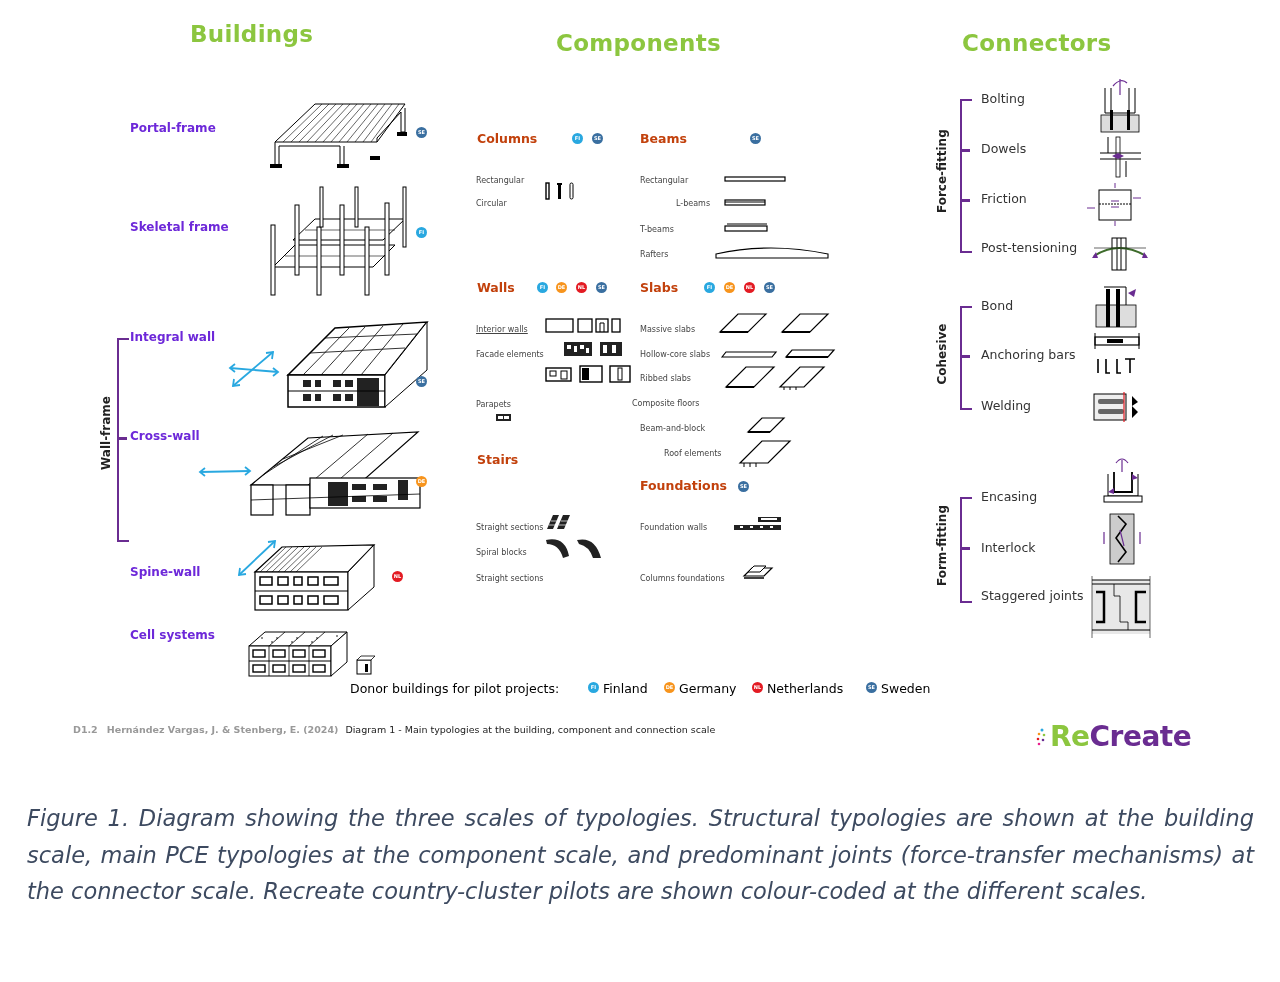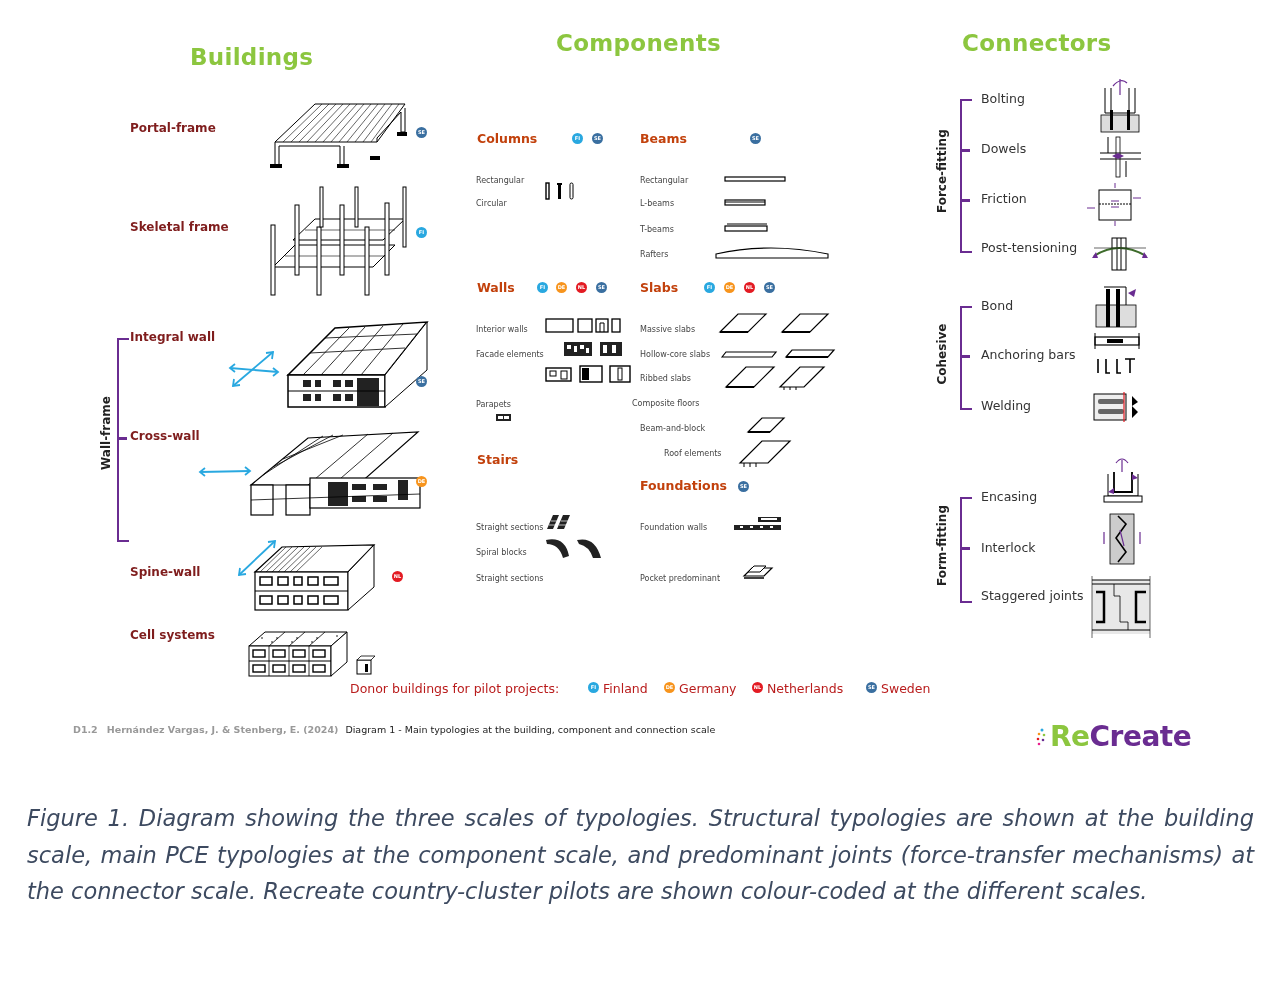--- a/index.html
+++ b/index.html
@@ -1,35 +1,35 @@
 <!DOCTYPE html>
 <html><head>
 <meta charset="utf-8">
 <style>
   html,body{margin:0;padding:0;background:#fff;}
   body{width:1280px;height:982px;position:relative;overflow:hidden;font-family:"DejaVu Sans",sans-serif;color:#111;}
   .sec-title{position:absolute;font-family:"DejaVu Sans",sans-serif;font-weight:bold;font-size:23px;color:#8cc63f;letter-spacing:0.3px;}
-  .bl{position:absolute;font-size:12px;font-weight:bold;color:#7f1d1d;white-space:nowrap;}
+  .bl{position:absolute;font-size:12px;font-weight:bold;color:#6d28d9;white-space:nowrap;}
   .ch{position:absolute;font-size:12.5px;font-weight:bold;color:#c2410c;white-space:nowrap;}
   .cl{position:absolute;font-size:8px;color:#444;white-space:nowrap;}
   .kl{position:absolute;font-size:12.5px;color:#333;white-space:nowrap;}
   .badge{position:absolute;width:11px;height:11px;border-radius:50%;color:#fff;font-size:5px;font-weight:bold;text-align:center;line-height:11px;}
   .vlabel{position:absolute;font-size:12px;font-weight:bold;color:#222;transform:rotate(-90deg);transform-origin:center center;white-space:nowrap;}
   .bracket{position:absolute;border:2.5px solid #6a2c91;border-right:none;}
   .tick{position:absolute;height:2.5px;width:10px;background:#6a2c91;}
   svg{position:absolute;overflow:visible;}
-  .legend{position:absolute;top:681px;font-size:12.5px;color:#b91c1c;white-space:nowrap;}
+  .legend{position:absolute;top:681px;font-size:12.5px;color:#000000;white-space:nowrap;}
   .footer-meta{position:absolute;top:724px;left:73px;font-size:9.5px;white-space:nowrap;}
   .caption{position:absolute;left:27px;top:800px;width:1227px;font-family:"DejaVu Sans",sans-serif;font-style:italic;font-size:22.5px;line-height:36.5px;color:#3d4a60;text-align:justify;text-align-last:left;}
   .logo{position:absolute;left:1040px;top:720px;font-size:28px;font-weight:bold;letter-spacing:-0.5px;}
 </style>
 </head>
 <body>
 
-<div class="sec-title" style="left:190px;top:44px;">Buildings</div>
+<div class="sec-title" style="left:190px;top:21px;">Buildings</div>
 <div class="sec-title" style="left:556px;top:30px;">Components</div>
 <div class="sec-title" style="left:962px;top:30px;">Connectors</div>
 
 <div class="bl" style="left:130px;top:121px;">Portal-frame</div>
 <svg style="left:265px;top:98px;" width="150" height="72" viewBox="0 0 150 72">
   <polygon points="10,44 50,6 140,6 112,44" fill="#fff" stroke="#000" stroke-width="1"></polygon>
   <g stroke="#000" stroke-width="0.6">
     <line x1="18" y1="44" x2="57" y2="6"></line>
       <line x1="26" y1="44" x2="64" y2="6"></line>
       <line x1="34" y1="44" x2="71" y2="6"></line>
@@ -237,38 +237,38 @@
 <svg style="left:544px;top:181px;" width="34" height="20" viewBox="0 0 34 20">
   <rect x="2" y="2" width="3" height="16" fill="#fff" stroke="#000" stroke-width="1.4"></rect>
   <rect x="14" y="2" width="3" height="16" fill="#000"></rect>
     <rect x="13" y="2" width="5" height="2" fill="#000"></rect>
   <rect x="26" y="2" width="3" height="16" rx="1.5" fill="#fff" stroke="#000" stroke-width="1"></rect>
 </svg>
 
 <div class="ch" style="left:640px;top:131px;">Beams</div>
 <div class="badge" style="left:750px;top:133px;background:#3a6fa0;">SE</div>
 <div class="cl" style="left:640px;top:176px;">Rectangular</div>
-<div class="cl" style="left:640px;top:199px;">L-beams</div>
+<div class="cl" style="left:676px;top:199px;">L-beams</div>
 <div class="cl" style="left:640px;top:225px;">T-beams</div>
 <div class="cl" style="left:640px;top:250px;">Rafters</div>
 <svg style="left:714px;top:174px;" width="120" height="88" viewBox="0 0 120 88">
   <rect x="11" y="3" width="60" height="4" fill="#fff" stroke="#000" stroke-width="1.2"></rect>
   <rect x="11" y="26" width="40" height="5" fill="#fff" stroke="#000" stroke-width="1.2"></rect>
     <line x1="11" y1="28" x2="51" y2="28" stroke="#000" stroke-width="1"></line>
   <rect x="11" y="52" width="42" height="5" fill="#fff" stroke="#000" stroke-width="1.2"></rect>
     <line x1="13" y1="50" x2="53" y2="50" stroke="#000" stroke-width="1"></line>
   <path d="M2,80 Q56,68 114,80 L114,84 L2,84 Z" fill="#fff" stroke="#000" stroke-width="1.1"></path>
 </svg>
 
 <div class="ch" style="left:477px;top:280px;text-align:center;">Walls</div>
 <div class="badge" style="left:537px;top:282px;background:#29a8e0;">FI</div>
 <div class="badge" style="left:556px;top:282px;background:#f7941d;">DE</div>
 <div class="badge" style="left:576px;top:282px;background:#e31b23;">NL</div>
 <div class="badge" style="left:596px;top:282px;background:#3a6fa0;">SE</div>
-<div class="cl" style="left:476px;top:325px;">Interior walls</div>
+<div class="cl" style="left:476px;top:325px;text-decoration:underline;">Interior walls</div>
 <div class="cl" style="left:476px;top:350px;">Facade elements</div>
 <div class="cl" style="left:476px;top:400px;">Parapets</div>
 <svg style="left:494px;top:316px;" width="140" height="110" viewBox="0 0 140 110">
   <g fill="#fff" stroke="#000" stroke-width="1.3">
     <rect x="52" y="3" width="27" height="13"></rect>
       <rect x="84" y="3" width="14" height="13"></rect>
       <rect x="102" y="3" width="12" height="13"></rect>
       <rect x="118" y="3" width="8" height="13"></rect>
   </g>
   <path d="M106,16 L106,7 L110,7 L110,16" fill="none" stroke="#000" stroke-width="1"></path>
@@ -348,21 +348,21 @@
       <line x1="14" y1="13" x2="21" y2="13"></line>
       <line x1="16" y1="9" x2="23" y2="9"></line>
     </g>
   <path d="M1,28 Q20,24 24,44 L18,46 Q14,32 2,32 Z" fill="#222"></path>
   <path d="M32,28 Q50,24 56,46 L48,46 Q44,34 34,32 Z" fill="#222"></path>
 </svg>
 
 <div class="ch" style="left:640px;top:478px;">Foundations</div>
 <div class="badge" style="left:738px;top:481px;background:#3a6fa0;">SE</div>
 <div class="cl" style="left:640px;top:523px;">Foundation walls</div>
-<div class="cl" style="left:640px;top:574px;">Pocket predominant</div>
+<div class="cl" style="left:640px;top:574px;">Columns foundations</div>
 <svg style="left:732px;top:514px;" width="52" height="70" viewBox="0 0 52 70">
   <rect x="26" y="3" width="23" height="5" fill="#222"></rect>
     <rect x="29" y="4" width="16" height="2" fill="#fff"></rect>
   <rect x="2" y="11" width="47" height="5" fill="#222"></rect>
     <g fill="#fff">
       <rect x="8" y="12" width="3" height="2"></rect>
       <rect x="18" y="12" width="3" height="2"></rect>
       <rect x="28" y="12" width="3" height="2"></rect>
       <rect x="38" y="12" width="3" height="2"></rect>
     </g>

